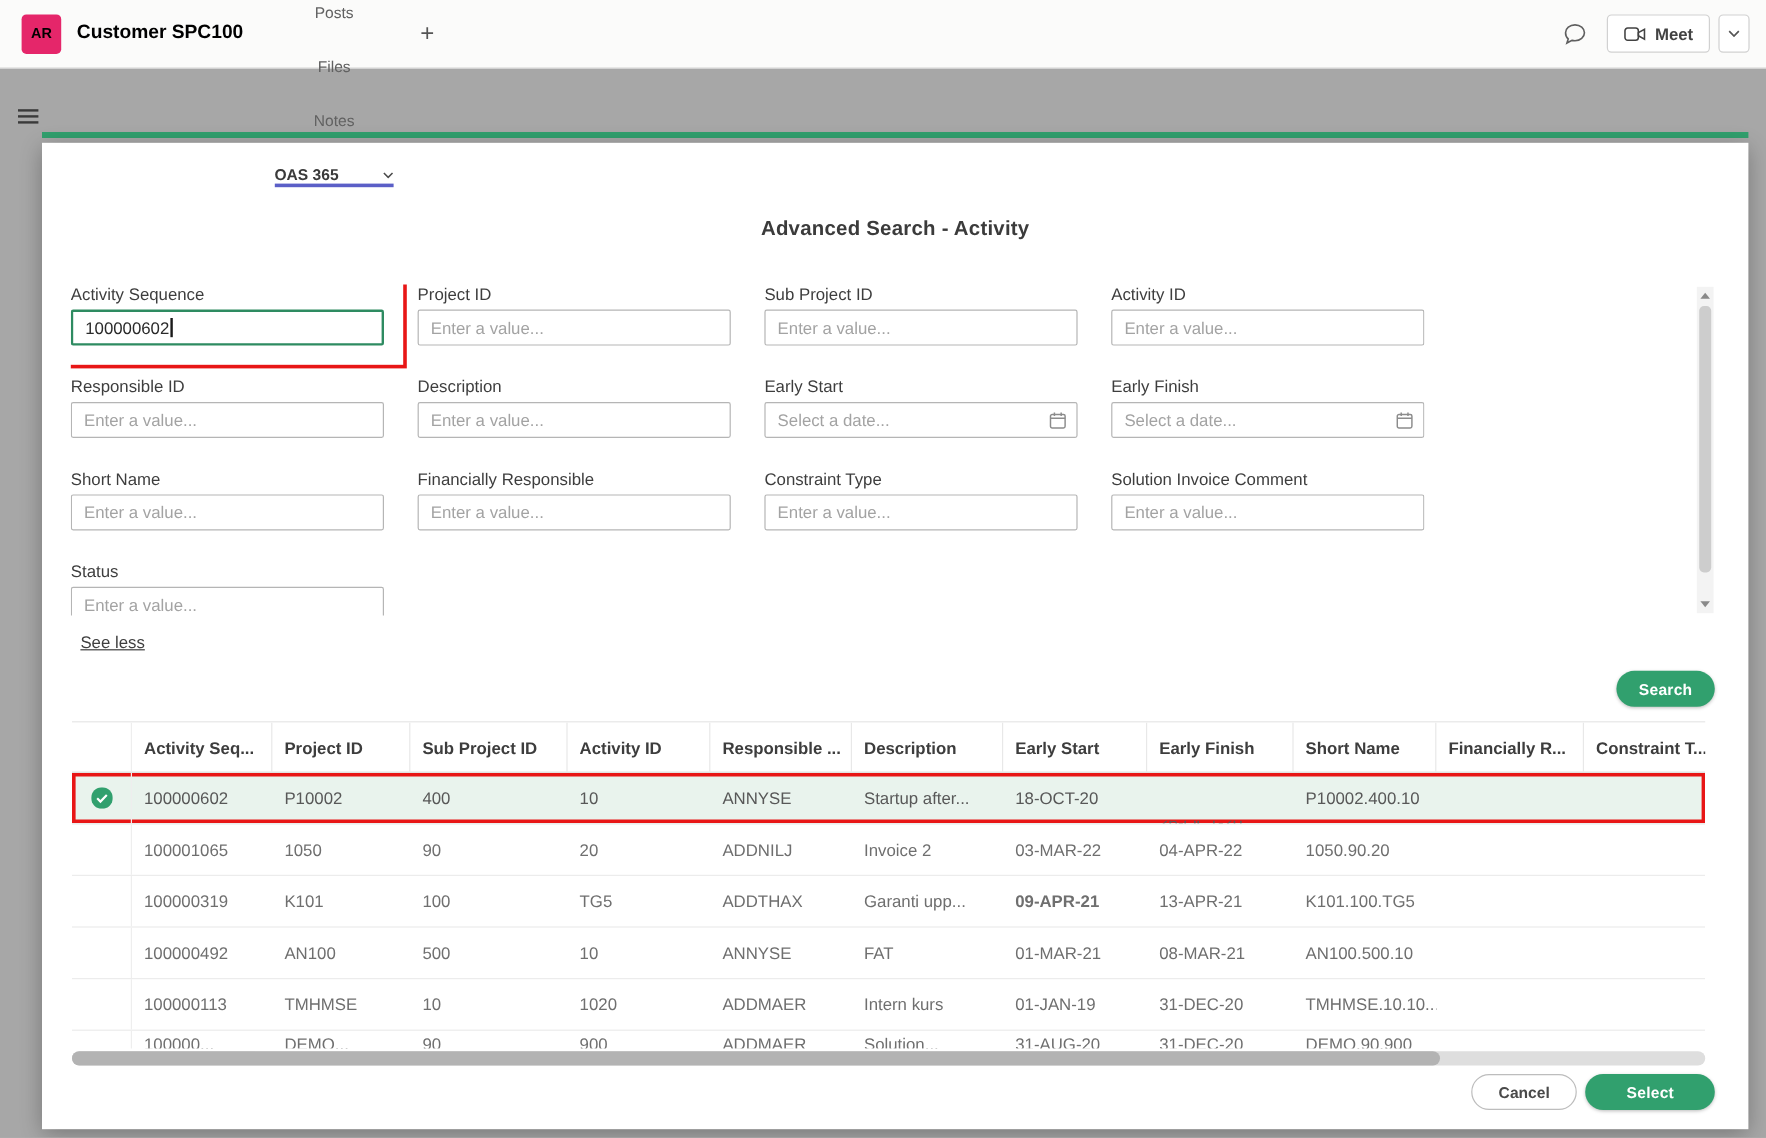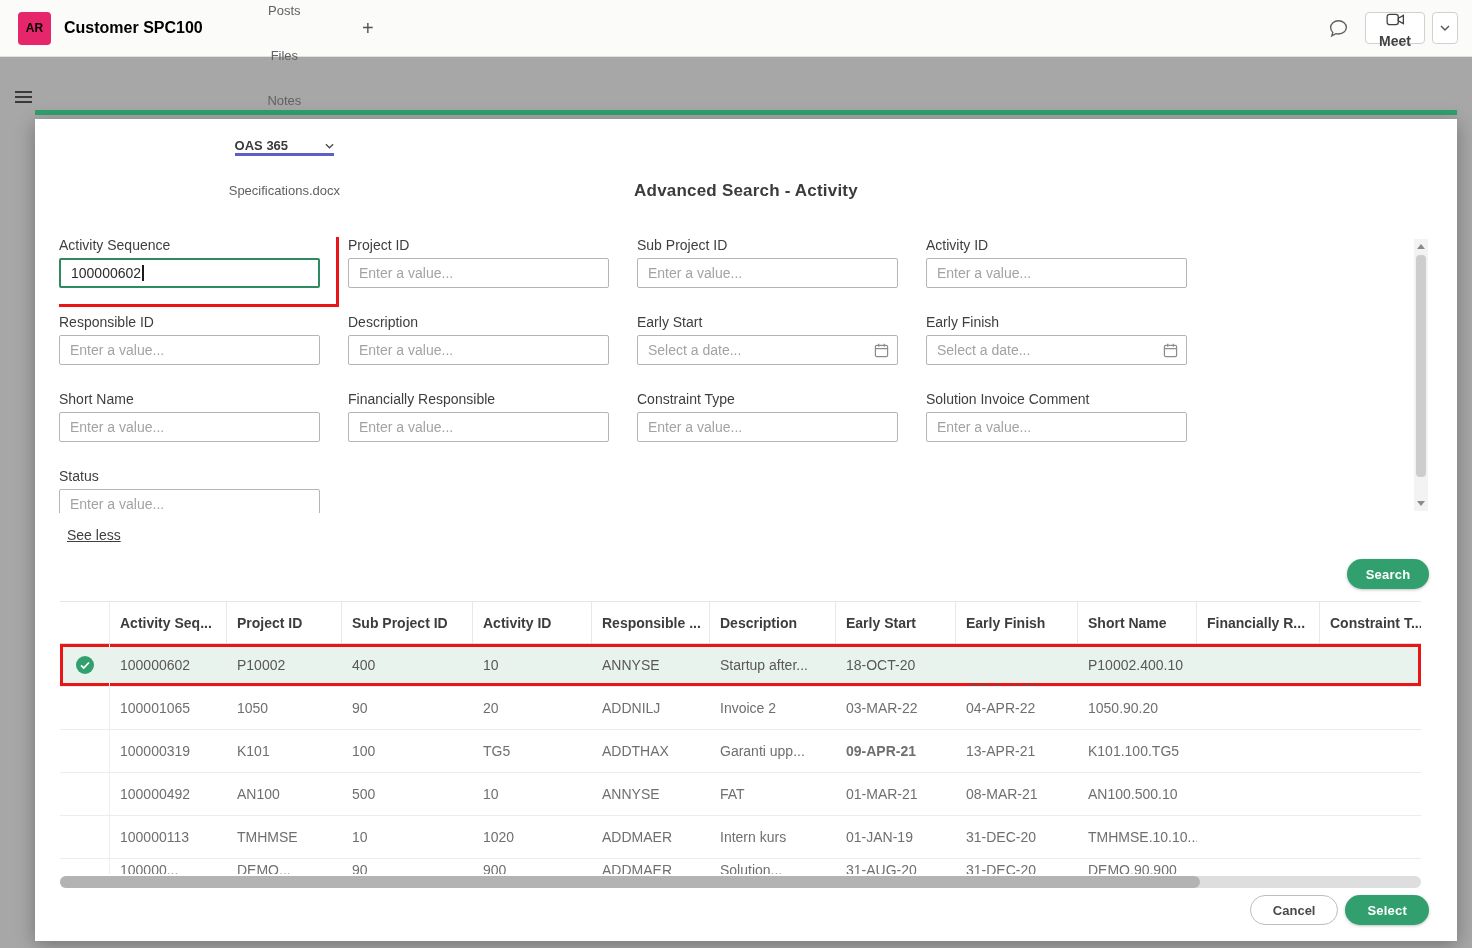--- a/index.html
+++ b/index.html
@@ -32,21 +32,20 @@
   .tab-chevron { display:flex; align-items:center; margin-top:2px; }
   .add-tab { font-size:20px; color:#555; margin-left:22px; font-weight:400; cursor:pointer; background:none; border:none; }
   .top-right { margin-left:auto; display:flex; align-items:center; gap:12px; }
   .chat-btn { background:none; border:none; cursor:pointer; display:flex; padding:4px; }
   .meet-group { display:flex; align-items:center; gap:7px; }
   .meet-btn {
     height:32px; background:#fff; border:1px solid #d1d1d1; border-radius:4px;
     display:flex; align-items:center; gap:7px; padding:0 13px;
     font-size:14px; font-weight:600; color:#424242; cursor:pointer;
     font-family:inherit;
-    flex-direction:column;
   }
   .meet-chevron-btn {
     height:32px; width:26px; background:#fff; border:1px solid #d1d1d1; border-radius:4px;
     display:flex; align-items:center; justify-content:center; cursor:pointer;
   }
 
   
   .content-bg { position:absolute; top:68px; left:0; width:100%; height:891px; background:#a7a7a7; }
   .hamburger { position:absolute; left:15px; top:23px; width:17px; cursor:pointer; }
   .hamburger div { height:2px; background:#3a3a3a; margin-bottom:3px; }
@@ -84,21 +83,21 @@
   
   .v-scroll { position:absolute; left:1379px; top:120px; width:14px; height:272px; background:#f3f3f3; }
   .v-thumb { position:absolute; top:16px; left:2px; width:10px; height:222px; background:#cdcdcd; border-radius:4px; }
   .sb-up { position:absolute; top:5px; left:3px; width:0; height:0; border-left:4px solid transparent; border-right:4px solid transparent; border-bottom:5px solid #8a8a8a; }
   .sb-down { position:absolute; bottom:5px; left:3px; width:0; height:0; border-left:4px solid transparent; border-right:4px solid transparent; border-top:5px solid #8a8a8a; }
 
   .see-less { position:absolute; left:32px; top:408px; font-size:14px; color:#3f3f3f; text-decoration:underline; cursor:pointer; }
 
   .btn-green {
     height:30px; border:none; border-radius:15px; background:var(--green); color:#fff;
-    font-size:13px; font-weight:600; padding:0 22px; cursor:pointer; letter-spacing:.2px;
+    font-size:13px; font-weight:600; padding:0 34px; cursor:pointer; letter-spacing:.2px;
     box-shadow:0 1px 3px rgba(0,0,0,.25); font-family:inherit;
   }
   .search-btn { position:absolute; top:440px; left:1312px; width:82px; padding:0; }
 
   
   .table-wrap { position:absolute; left:25px; top:482px; width:1361px; height:273px; overflow:hidden; border-top:1px solid #e6e6e6; }
   .t-header { display:flex; height:42px; border-bottom:1px solid #d9d9d9; }
   .th {
     flex:0 0 auto; display:flex; align-items:center; padding:0 10px;
     font-size:14px; font-weight:700; color:#3d3d3d;
@@ -144,23 +143,20 @@
         <div class="tab">
           <span>Notes</span>
         </div>
         <div class="tab active">
           <span>OAS 365</span>
           <span class="tab-chevron">
             <svg width="9" height="6" viewBox="0 0 10 6" fill="none">
               <path d="M1 1l4 4 4-4" stroke="#4a4a4a" stroke-width="1.4"></path>
             </svg>
           </span>
-        </div>
-        <div class="tab">
-          <span>Specifications.docx</span>
         </div>
       </nav>
     <button class="add-tab">+</button>
     <div class="top-right">
       <button class="chat-btn">
         <svg width="21" height="21" viewBox="0 0 20 20" fill="none" stroke="#5f5f5f" stroke-width="1.3">
           <path d="M10 2.6c4.2 0 7.5 2.8 7.5 6.3s-3.3 6.3-7.5 6.3c-.8 0-1.6-.1-2.4-.3L3.6 17l1-3.2c-1.3-1.1-2.1-2.7-2.1-4.9 0-3.5 3.3-6.3 7.5-6.3z"></path>
         </svg>
       </button>
       <div class="meet-group">

